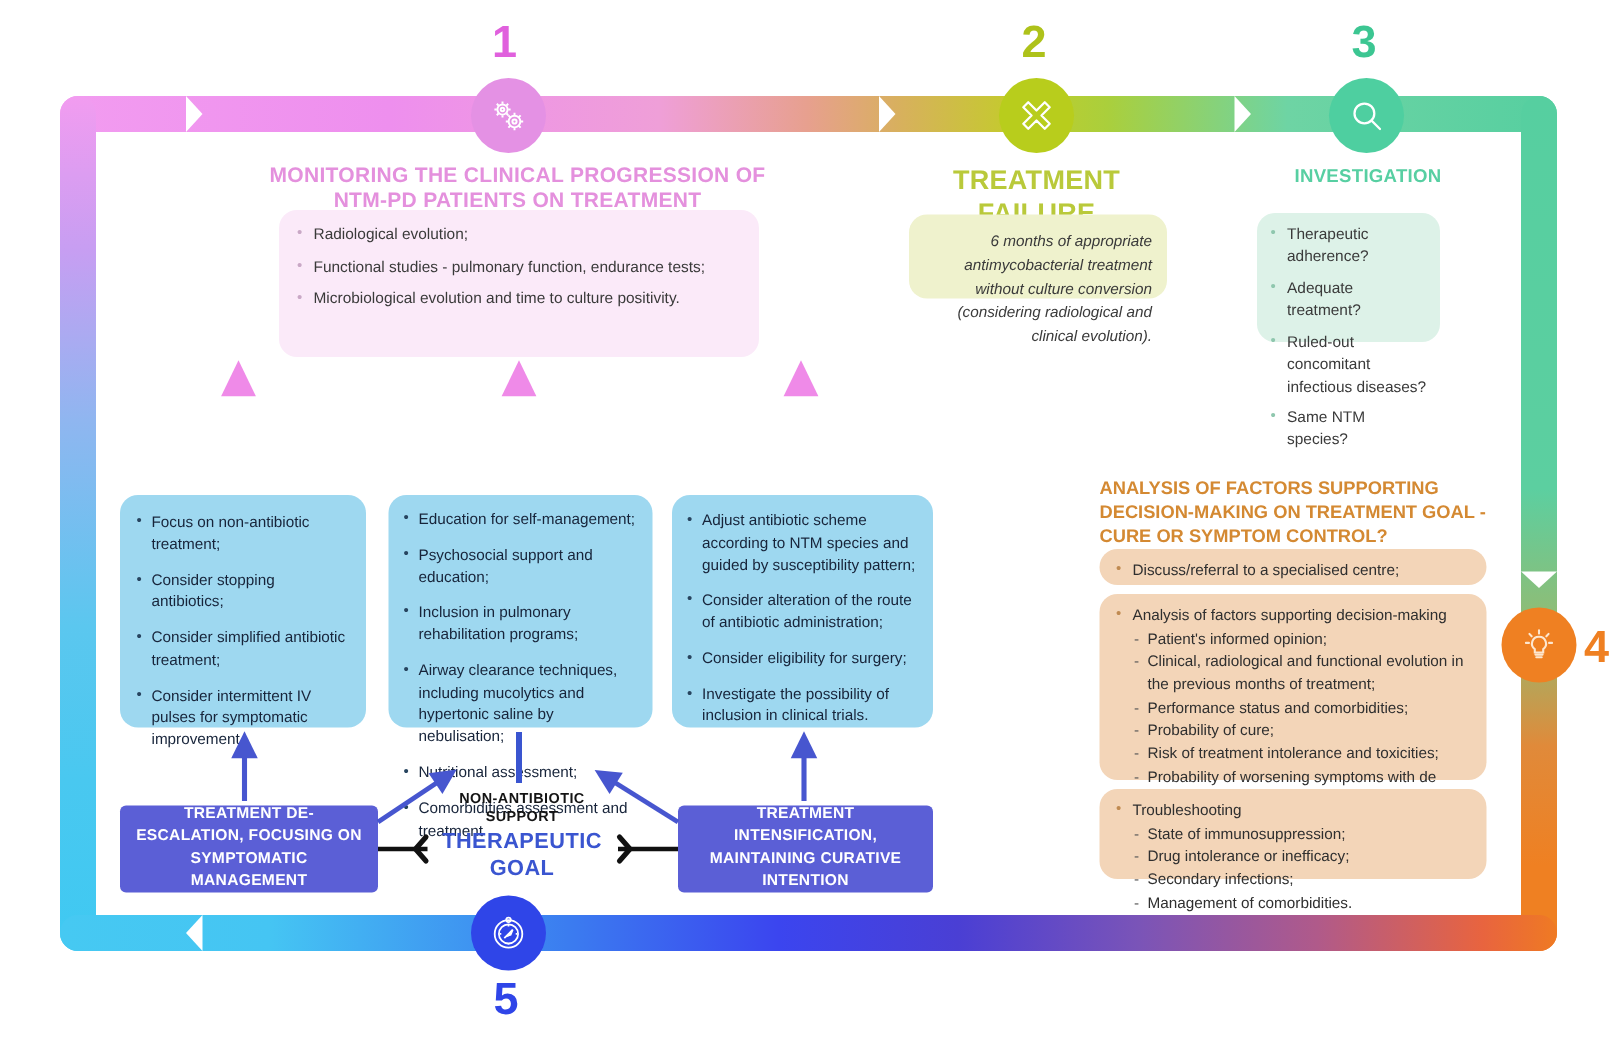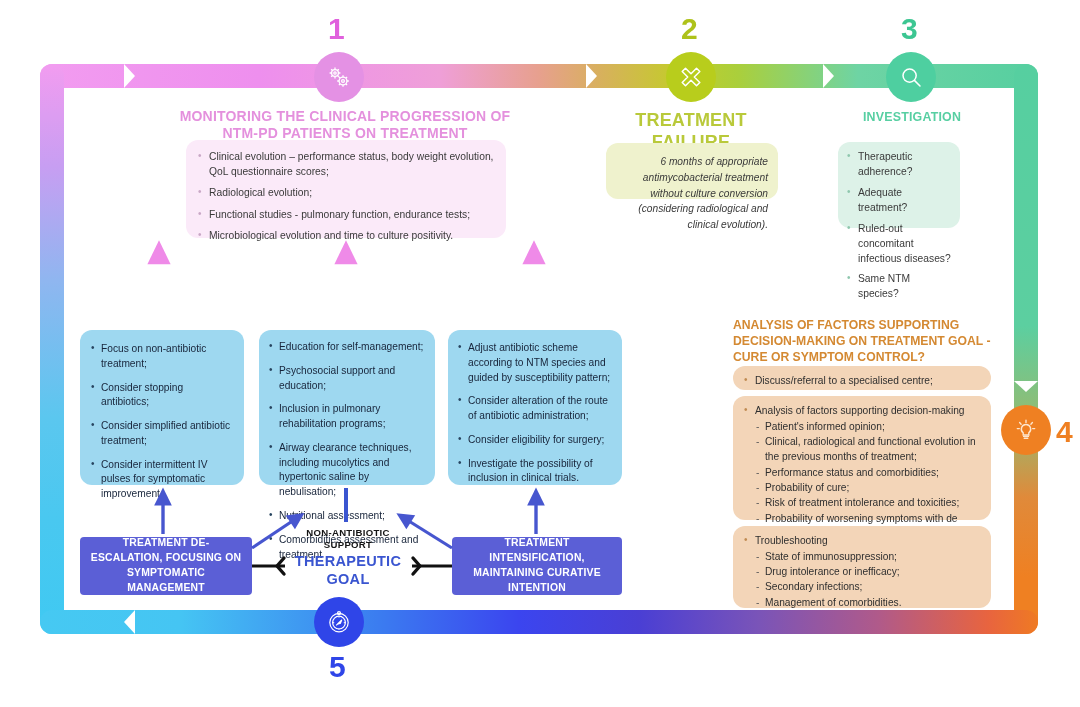--- a/index.html
+++ b/index.html
@@ -189,21 +189,20 @@
     </svg>
   </div>
   <div class="node-num" style="left:329px; top:650px; color:#2f45e8;">5</div>
 
   <div class="heading" style="left:170px; top:108px; width:350px; font-size:14px; color:#e490dd;">
     <span>MONITORING THE CLINICAL PROGRESSION OF NTM-PD PATIENTS ON TREATMENT</span>
   </div>
 
   <div class="box pink-box" style="left:186px; top:140px; width:320px; height:98px; padding:10px 12px 8px 12px;">
     <ul>
-      <li>Clinical evolution – performance status, body weight evolution, QoL questionnaire scores;</li>
       <li>Radiological evolution;</li>
       <li>Functional studies - pulmonary function, endurance tests;</li>
       <li>Microbiological evolution and time to culture positivity.</li>
     </ul>
   </div>
 
   <div class="heading" style="left:616px; top:110px; width:150px; font-size:18px; color:#b9c93a;">
     <span>TREATMENT FAILURE</span>
   </div>
 
@@ -236,21 +235,21 @@
   <div class="box peach-box" style="left:733px; top:396px; width:258px; height:124px;">
     <div class="pitem">Analysis of factors supporting decision-making</div>
     <div class="sub">Patient's informed opinion;</div>
     <div class="sub">Clinical, radiological and functional evolution in the previous months of treatment;</div>
     <div class="sub">Performance status and comorbidities;</div>
     <div class="sub">Probability of cure;</div>
     <div class="sub">Risk of treatment intolerance and toxicities;</div>
     <div class="sub">Probability of worsening symptoms with de escalation.</div>
   </div>
 
-  <div class="box peach-box" style="left:733px; top:526px; width:258px; height:82px;">
+  <div class="box peach-box" style="left:733px; top:526px; width:258px; height:60px;">
     <div class="pitem">Troubleshooting</div>
     <div class="sub">State of immunosuppression;</div>
     <div class="sub">Drug intolerance or inefficacy;</div>
     <div class="sub">Secondary infections;</div>
     <div class="sub">Management of comorbidities.</div>
   </div>
 
   <div class="box blue-box" style="left:80px; top:330px; width:164px; height:155px; padding:12px 11px;">
     <ul>
       <li>Focus on non-antibiotic treatment;</li>

